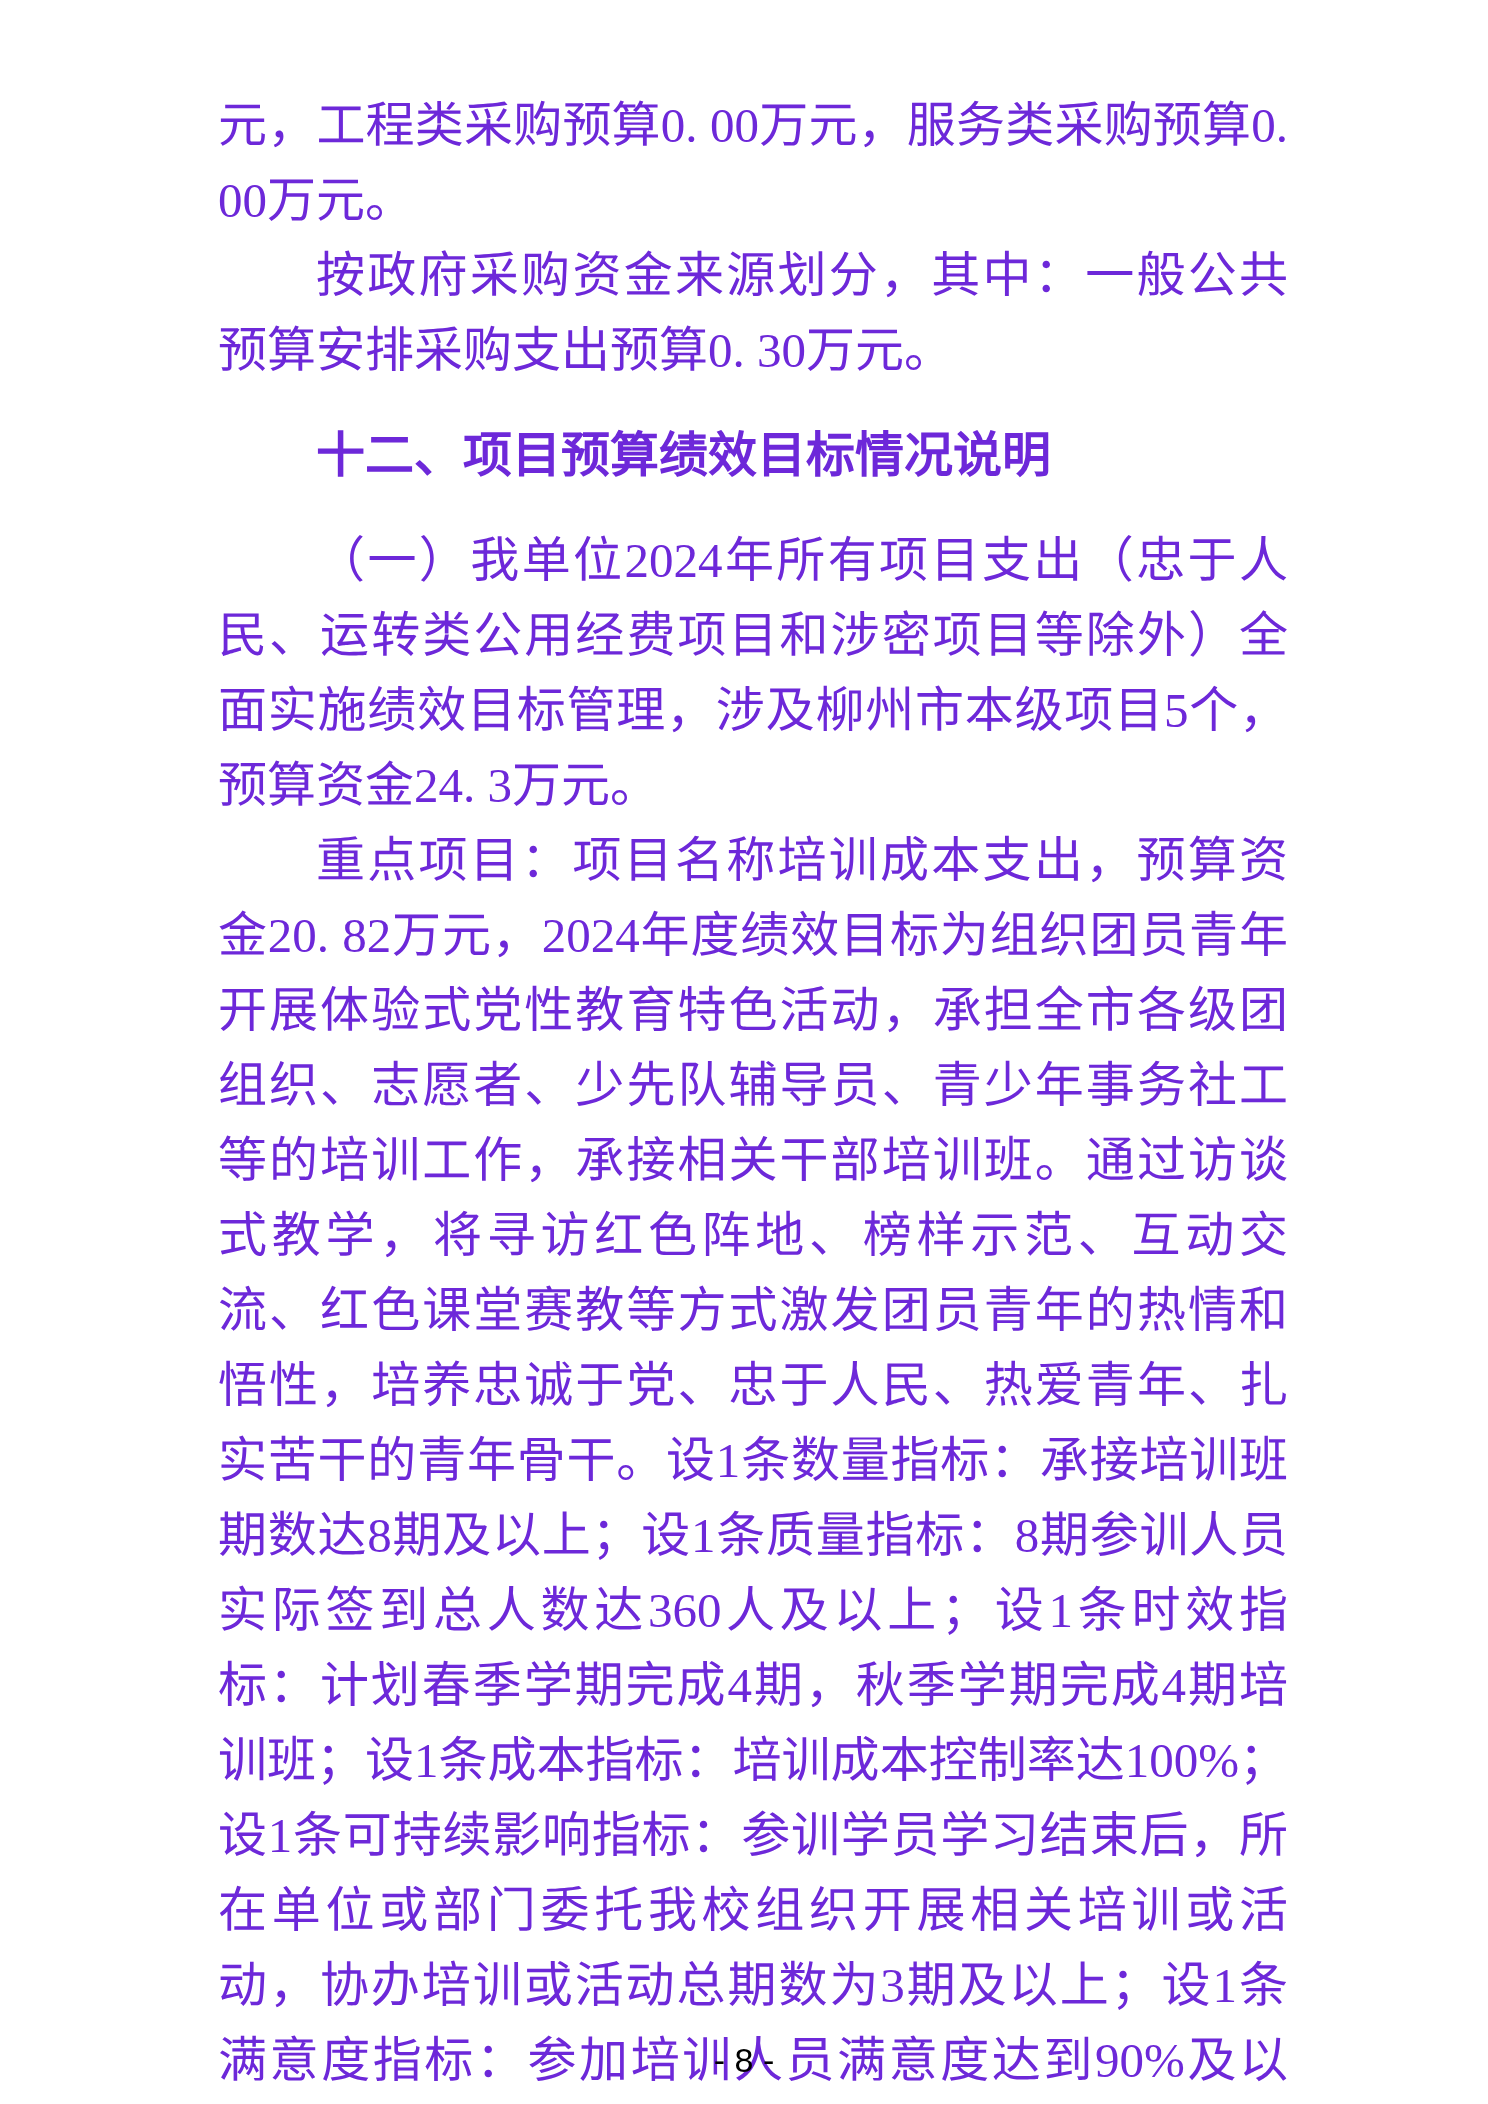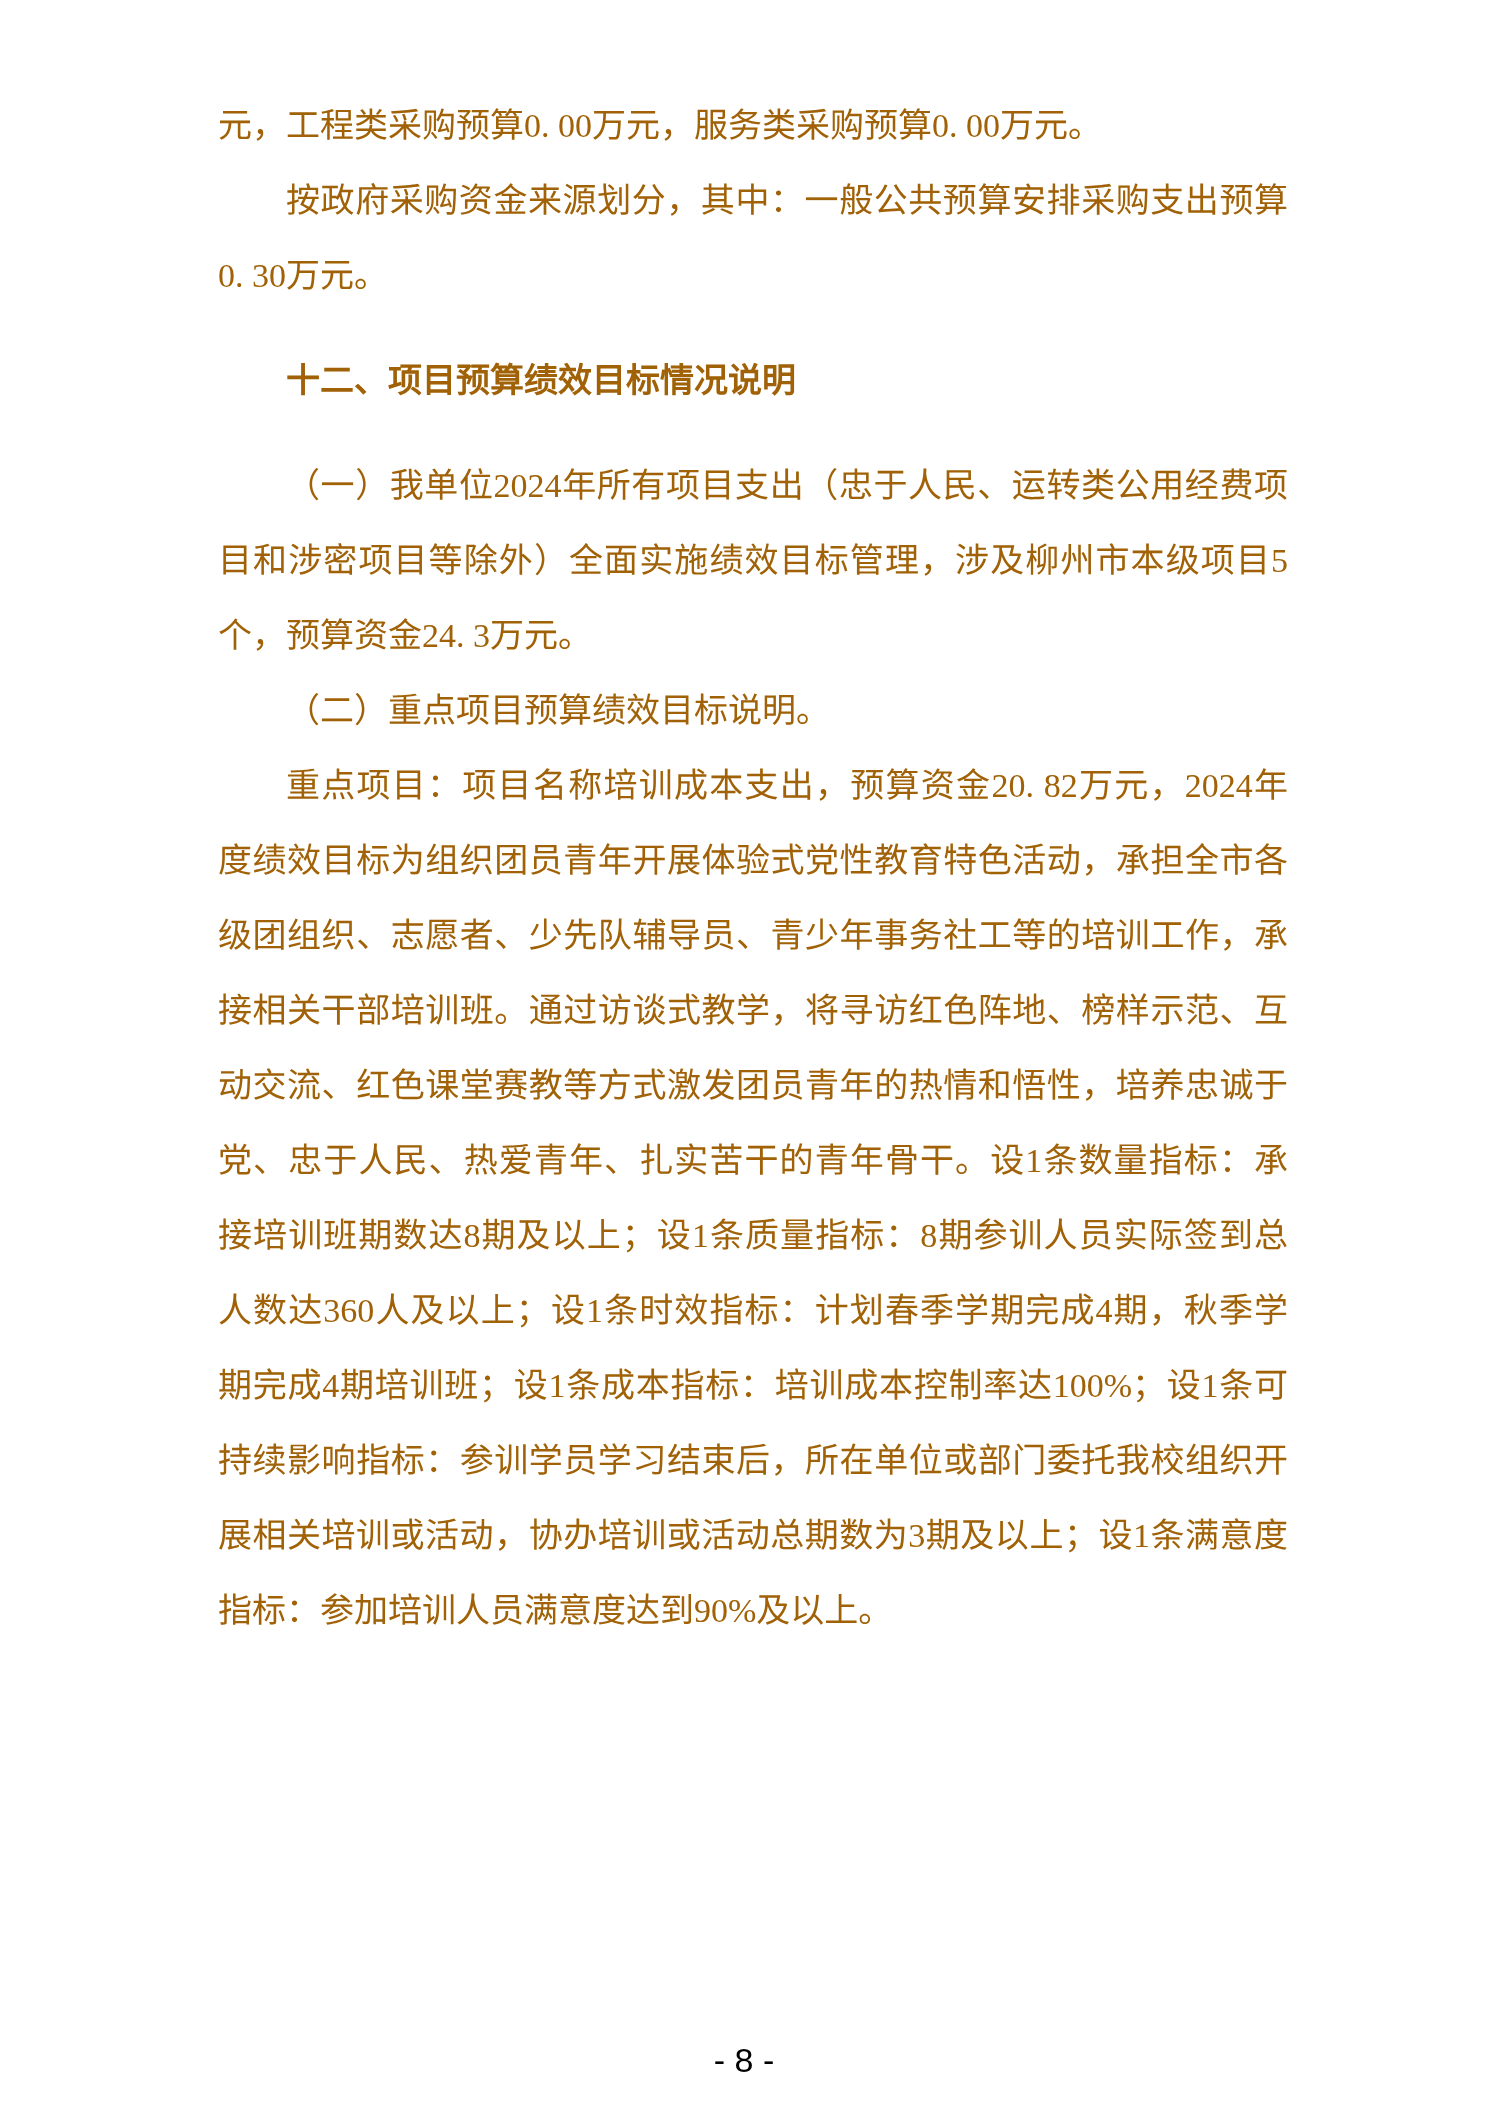--- a/index.html
+++ b/index.html
@@ -14,23 +14,23 @@
     font-family: "Liberation Serif", "DejaVu Serif", serif;
   }
   .page {
     position: absolute;
     inset: 0;
     padding: 88px 200px 0 218px;
     color: #000000;
   }
   .para {
     margin: 0;
-    font-size: 34px;
+    font-size: 49px;
     line-height: 75px;
-    color: #a16207;
+    color: #6d28d9;
     text-align: justify;
     text-justify: inter-character;
     word-break: break-all;
     font-weight: 400;
   }
   .para.indent { text-indent: 2em; }
   .para.heading {
     font-weight: 700;
     margin: 30px 0;
     text-align: left;
@@ -53,18 +53,17 @@
   <p class="para">元，工程类采购预算0. 00万元，服务类采购预算0. 00万元。</p>
 
   <p class="para indent">按政府采购资金来源划分，其中：一般公共预算安排采购支出预算0. 30万元。</p>
 
 
 
   <p class="para indent heading">十二、项目预算绩效目标情况说明</p>
 
   <p class="para indent">（一）我单位2024年所有项目支出（忠于人民、运转类公用经费项目和涉密项目等除外）全面实施绩效目标管理，涉及柳州市本级项目5个，预算资金24. 3万元。</p>
 
-  <p class="para indent">（二）重点项目预算绩效目标说明。</p>
 
   <p class="para indent">重点项目：项目名称培训成本支出，预算资金20. 82万元，2024年度绩效目标为组织团员青年开展体验式党性教育特色活动，承担全市各级团组织、志愿者、少先队辅导员、青少年事务社工等的培训工作，承接相关干部培训班。通过访谈式教学，将寻访红色阵地、榜样示范、互动交流、红色课堂赛教等方式激发团员青年的热情和悟性，培养忠诚于党、忠于人民、热爱青年、扎实苦干的青年骨干。设1条数量指标：承接培训班期数达8期及以上；设1条质量指标：8期参训人员实际签到总人数达360人及以上；设1条时效指标：计划春季学期完成4期，秋季学期完成4期培训班；设1条成本指标：培训成本控制率达100%；设1条可持续影响指标：参训学员学习结束后，所在单位或部门委托我校组织开展相关培训或活动，协办培训或活动总期数为3期及以上；设1条满意度指标：参加培训人员满意度达到90%及以上。</p>
 </div>
 
 <div class="footer">- 8 -</div>
 
 </body></html>

